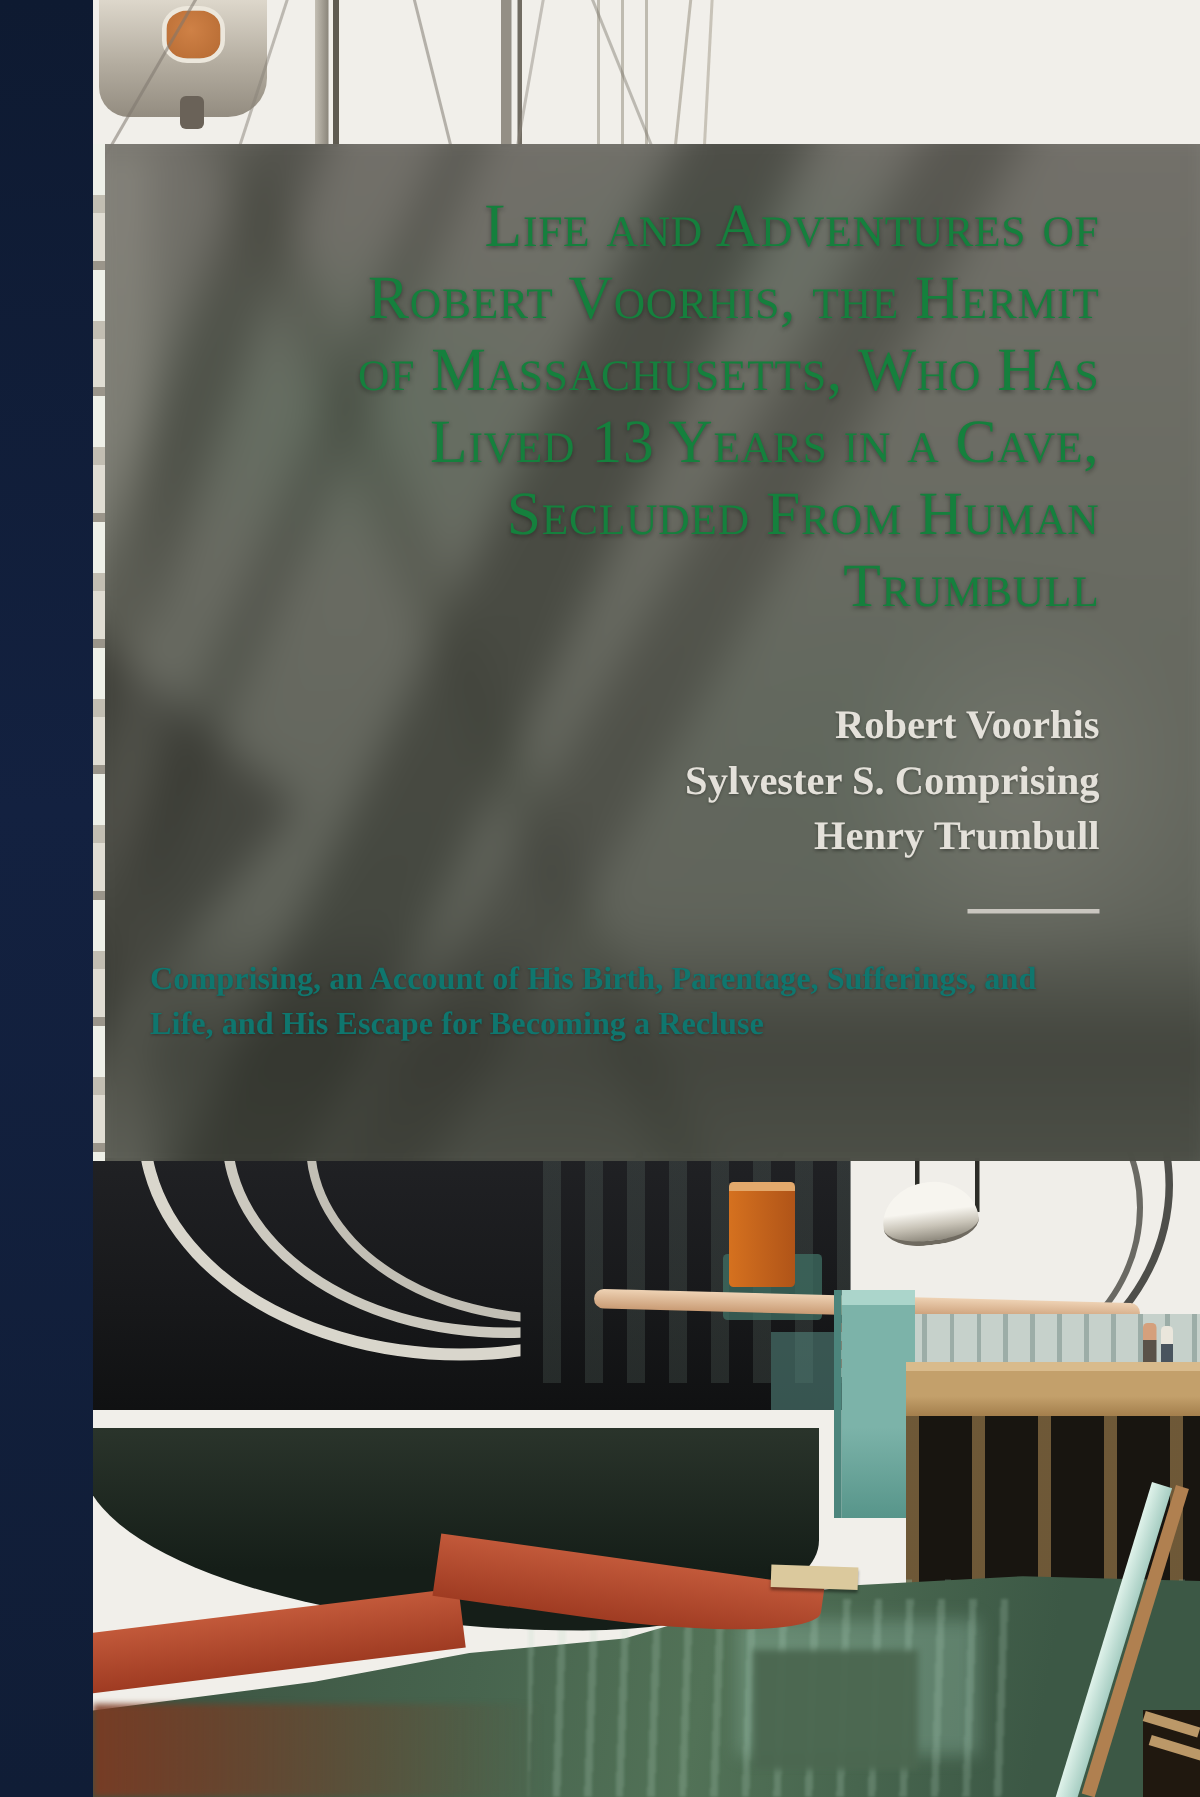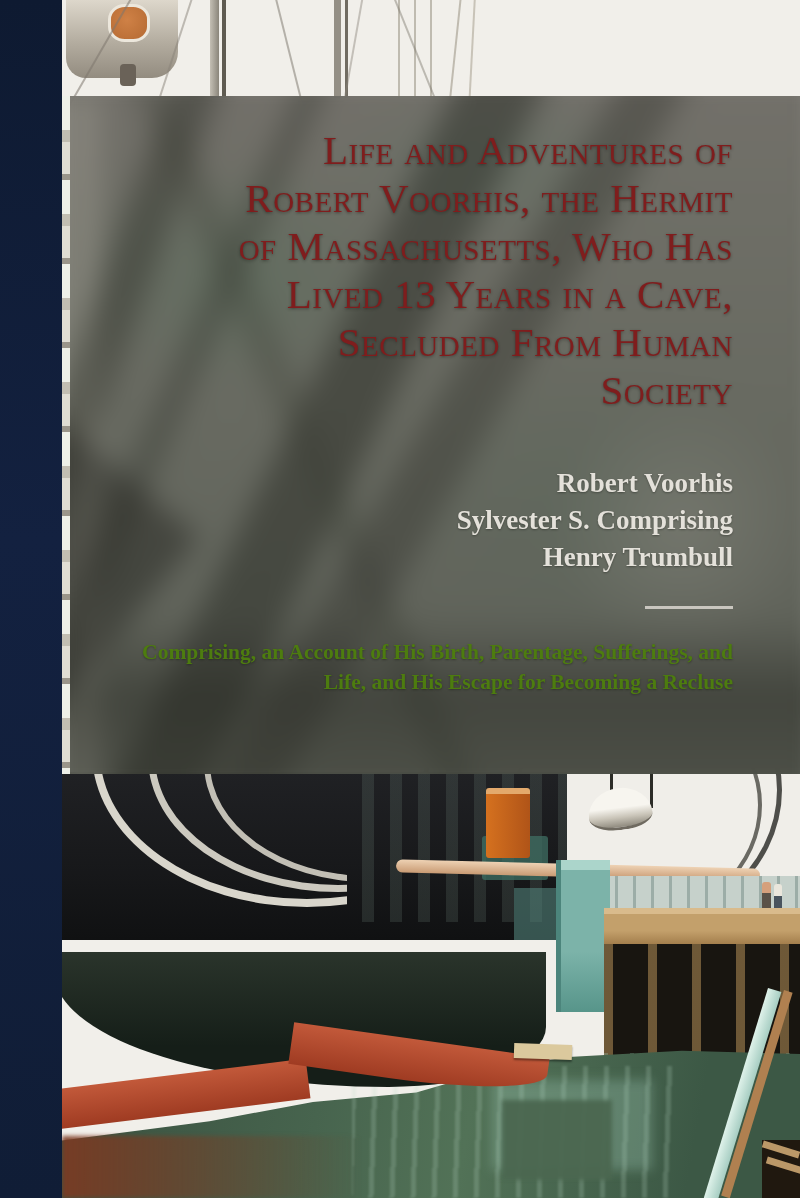--- a/index.html
+++ b/index.html
@@ -82,26 +82,26 @@
   .pa-s1{left:420px;top:-80px;width:80px;height:1000px;background:rgba(36,38,32,.45);transform:rotate(26deg);}
   .pa-s2{left:120px;top:-60px;width:46px;height:1000px;background:rgba(40,42,36,.4);transform:rotate(20deg);}
   .pa-s3{left:600px;top:-100px;width:60px;height:1000px;background:rgba(42,44,38,.35);transform:rotate(30deg);}
   .pa-s4{left:260px;top:-80px;width:26px;height:1000px;background:rgba(50,52,44,.4);transform:rotate(24deg);}
   .pa-s5{left:40px;top:-60px;width:30px;height:900px;background:rgba(55,58,50,.3);transform:rotate(-24deg);}
   .pa-s6{left:-40px;top:300px;width:220px;height:600px;background:rgba(30,32,27,.45);transform:rotate(40deg);}
   .pa-bottom{left:-20px;top:520px;width:780px;height:180px;background:linear-gradient(180deg,transparent,rgba(35,37,31,.45) 45%,rgba(35,37,31,.2));}
 
   
   .panel-text{left:0;top:0;width:100%;height:100%;z-index:2;}
-  .title{right:67px;top:30px;left:30px;text-align:right;font-variant:small-caps;font-size:41px;line-height:48px;letter-spacing:.5px;color:#7f1d1d;text-shadow:0 1px 3px rgba(20,22,18,.45);}
+  .title{right:67px;top:30px;left:30px;text-align:right;font-variant:small-caps;font-size:41px;line-height:48px;letter-spacing:.5px;color:#15803d;text-shadow:0 1px 3px rgba(20,22,18,.45);}
   .title span{position:static;display:block;}
   .authors{right:67px;top:369px;left:30px;text-align:right;font-weight:700;font-size:27px;line-height:37px;color:#e4e1da;text-shadow:0 1px 2px rgba(20,22,18,.4);}
   .authors span{position:static;display:block;}
   .rule{right:67px;top:510px;width:88px;height:3px;background:#c9c6bf;}
-  .subtitle{right:67px;top:542px;left:30px;text-align:right;font-weight:600;font-size:21.5px;line-height:29.5px;color:#4d7c0f;text-shadow:0 1px 2px rgba(20,22,18,.4);}
+  .subtitle{right:67px;top:542px;left:30px;text-align:left;font-weight:600;font-size:21.5px;line-height:29.5px;color:#0f766e;text-shadow:0 1px 2px rgba(20,22,18,.4);}
   .subtitle span{position:static;display:block;}
 </style>
 </head>
 <body>
 
 <div class="canvas">
 
   <div class="spine"></div>
 
   <div class="ph">
@@ -186,21 +186,21 @@
       <div class="pa-bottom"></div>
     </div>
 
     <div class="panel-text">
       <h1 class="title" style="margin:0;font-weight:400">
         <span>Life and Adventures of</span>
         <span>Robert Voorhis, the Hermit</span>
         <span>of Massachusetts, Who Has</span>
         <span>Lived 13 Years in a Cave,</span>
         <span>Secluded From Human</span>
-        <span>Society</span>
+        <span>Trumbull</span>
       </h1>
       <div class="authors">
         <span>Robert Voorhis</span>
         <span>Sylvester S. Comprising</span>
         <span>Henry Trumbull</span>
       </div>
       <div class="rule"></div>
       <div class="subtitle">
         <span>Comprising, an Account of His Birth, Parentage, Sufferings, and</span>
         <span>Life, and His Escape for Becoming a Recluse</span>

